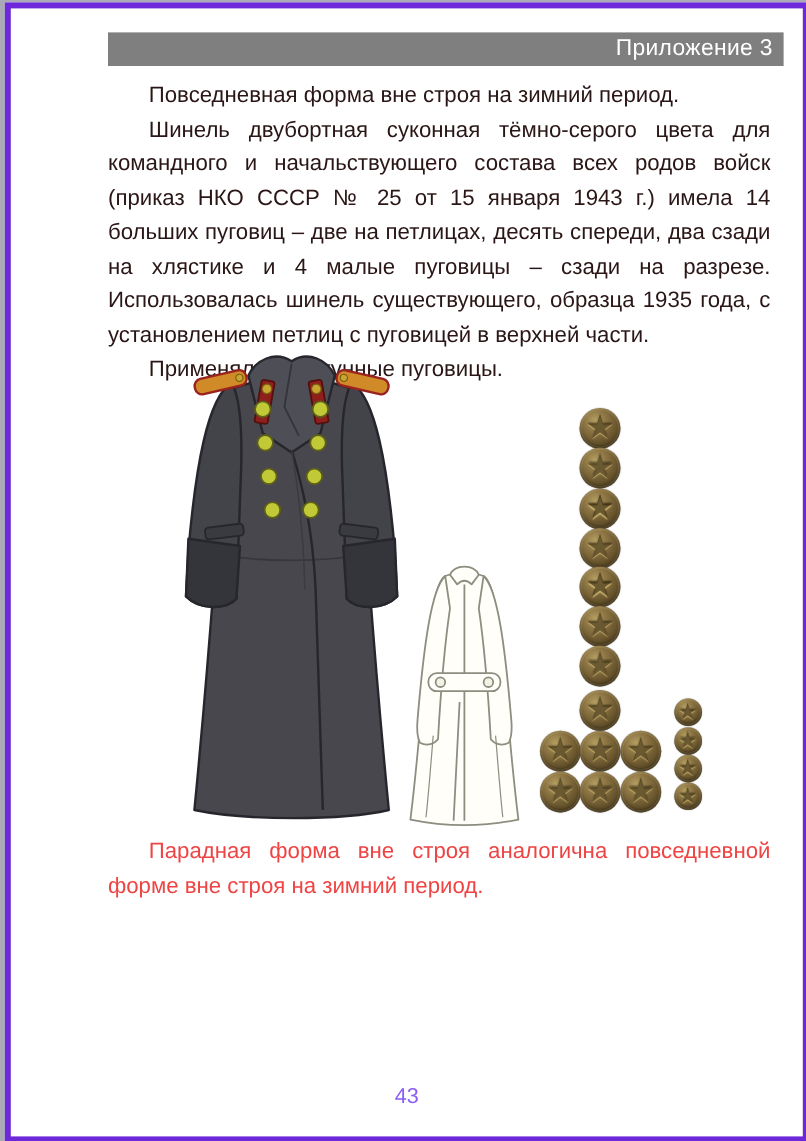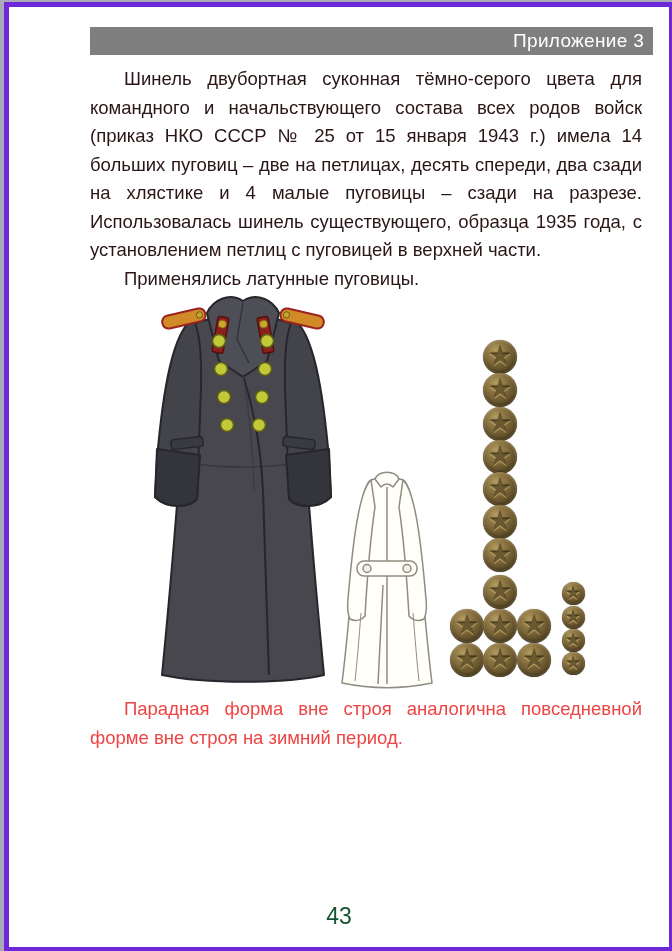--- a/index.html
+++ b/index.html
@@ -35,21 +35,21 @@
   .body-text p{margin:0;text-indent:34px;}
   .closing-text{
     position:absolute;left:81px;top:688px;width:552px;
     color:#ef4444;
     font-size:18.5px;line-height:28.5px;
     text-align:justify;
   }
   .closing-text p{margin:0;text-indent:34px;}
   .page-number{
     position:absolute;left:0;top:896px;width:100%;
-    text-align:center;color:#14532d;font-size:23px;
+    text-align:center;color:#8b5cf6;font-size:18px;
   }
   .figure-layer{position:absolute;left:0;top:0;width:660px;height:940px;}
   .coat-front{position:absolute;left:136px;top:272px;width:196px;height:412px;}
   .coat-back{position:absolute;left:322px;top:456px;width:112px;height:228px;}
   .btn-brass{
     position:absolute;border-radius:50%;
     background:radial-gradient(circle at 38% 30%, #b59e61 0%, #8d7644 28%, #6d5930 55%, #4c3d1e 84%, #372b11 100%);
     box-shadow:inset 0 0 0 2px rgba(255,230,160,0.14), inset 0 -2px 3px rgba(0,0,0,0.5), 0 0 1px rgba(0,0,0,0.55);
     display:flex;align-items:center;justify-content:center;
   }
@@ -64,20 +64,21 @@
 </head>
 <body>
 
 <div class="page">
 
   <div class="header-bar">
     <span>Приложение 3</span>
   </div>
 
   <div class="body-text">
+    <p>Повседневная форма вне строя на зимний период.</p>
     <p>Шинель двубортная суконная тёмно-серого цвета для командного и начальствующего состава всех родов войск (приказ НКО СССР № 25 от 15 января 1943 г.) имела 14 больших пуговиц – две на петлицах, десять спереди, два сзади на хлястике и 4 малые пуговицы – сзади на разрезе. Использовалась шинель существующего, образца 1935 года, с установлением петлиц с пуговицей в верхней части.</p>
     <p>Применялись латунные пуговицы.</p>
   </div>
 
   <div class="figure-layer">
 
     <svg class="coat-front" viewBox="0 0 196 412">
       <g stroke="#26262c" stroke-width="2" stroke-linejoin="round">
 
         <path d="M44,46 C40,120 30,262 17,396 C60,405 140,405 179,396 C166,262 156,120 152,46 L98,30 Z" fill="#47474d"></path>

